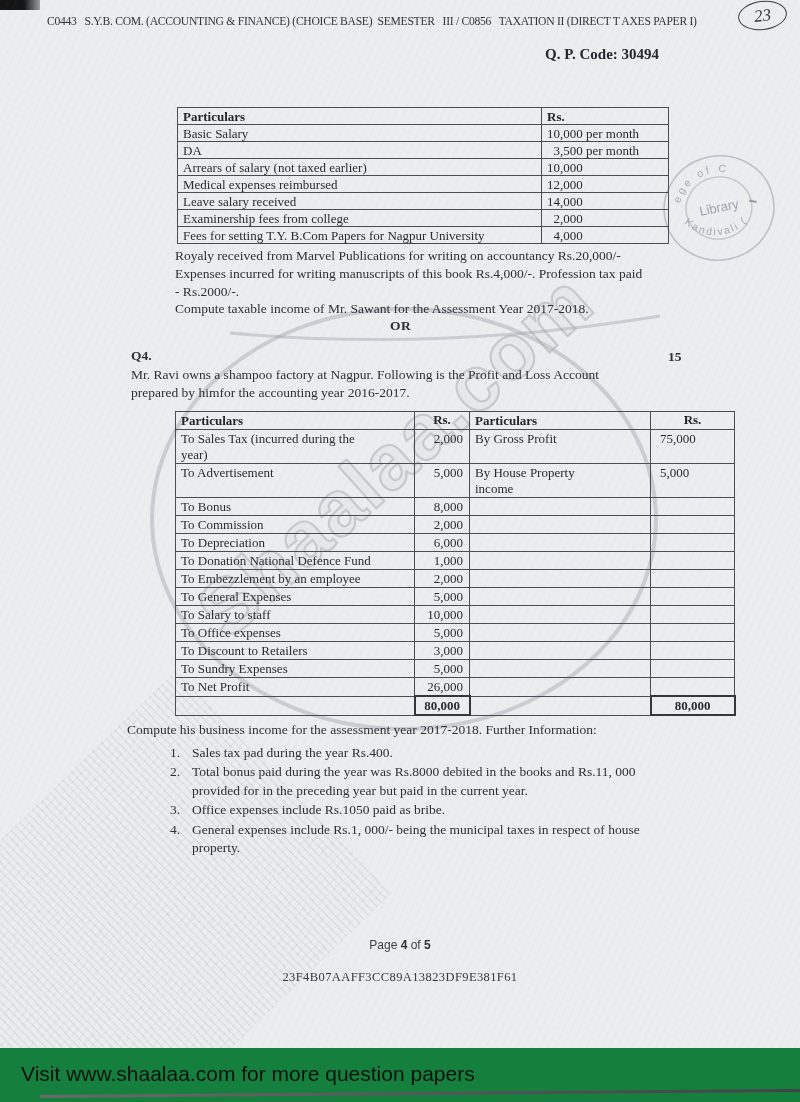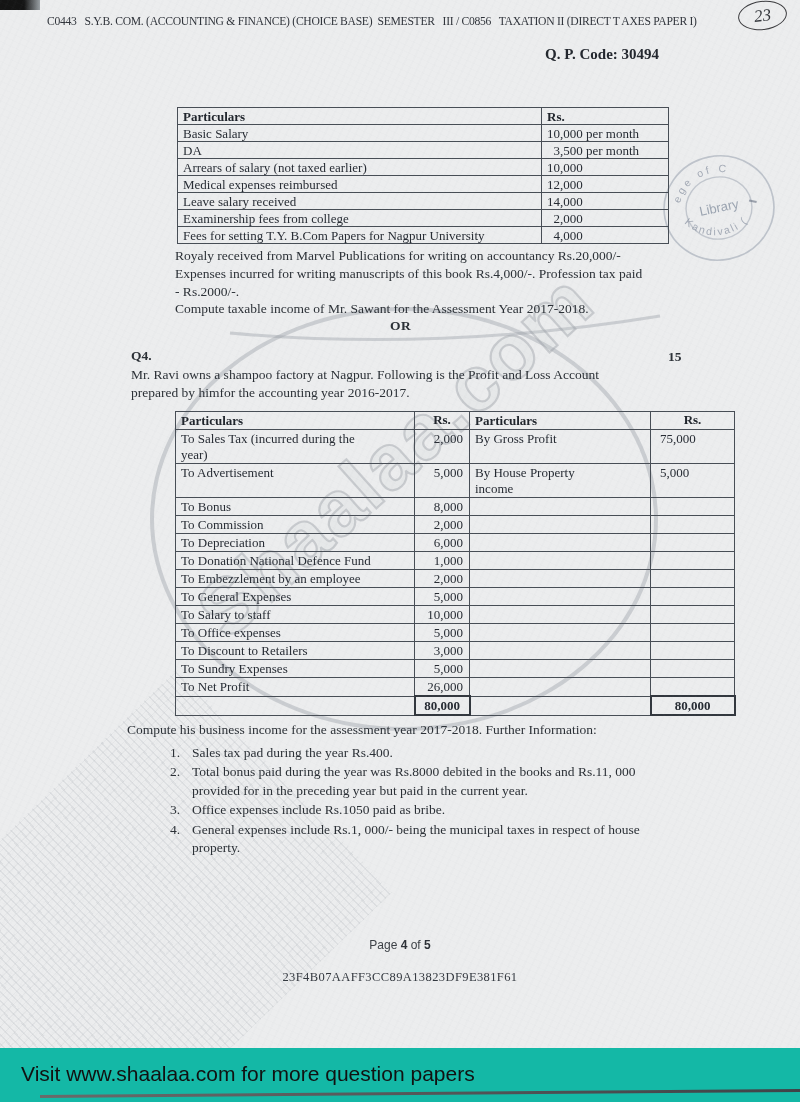--- a/index.html
+++ b/index.html
@@ -84,21 +84,21 @@
   .li .num{width:22px;flex:0 0 22px;}
   .litext{white-space:pre-line;}
 
   .page-label{position:absolute;left:0;right:0;top:938px;text-align:center;
     font-family:"Liberation Sans",sans-serif;font-size:12px;color:#3c4046;white-space:pre;}
   .page-label b{font-weight:bold;color:#2c3036;}
   .hash{position:absolute;left:0;right:0;top:970px;text-align:center;
     font-size:12.5px;letter-spacing:.4px;color:#33383f;}
 
   
-  .site-footer{position:absolute;left:0;top:1048px;width:800px;height:54px;background:#14b8a6;}
+  .site-footer{position:absolute;left:0;top:1048px;width:800px;height:54px;background:#15803d;}
   .promo{position:absolute;left:21px;top:14px;font-family:"Liberation Sans",sans-serif;
     font-size:21px;color:#111;}
   .bottom-line{position:absolute;left:40px;top:47px;width:770px;height:2.6px;
     background:linear-gradient(to right,#6a6a6a,#3f4347);transform:rotate(-.45deg);transform-origin:left center;}
 </style>
 </head>
 <body>
 
 <div class="page">
   <div class="scan">

